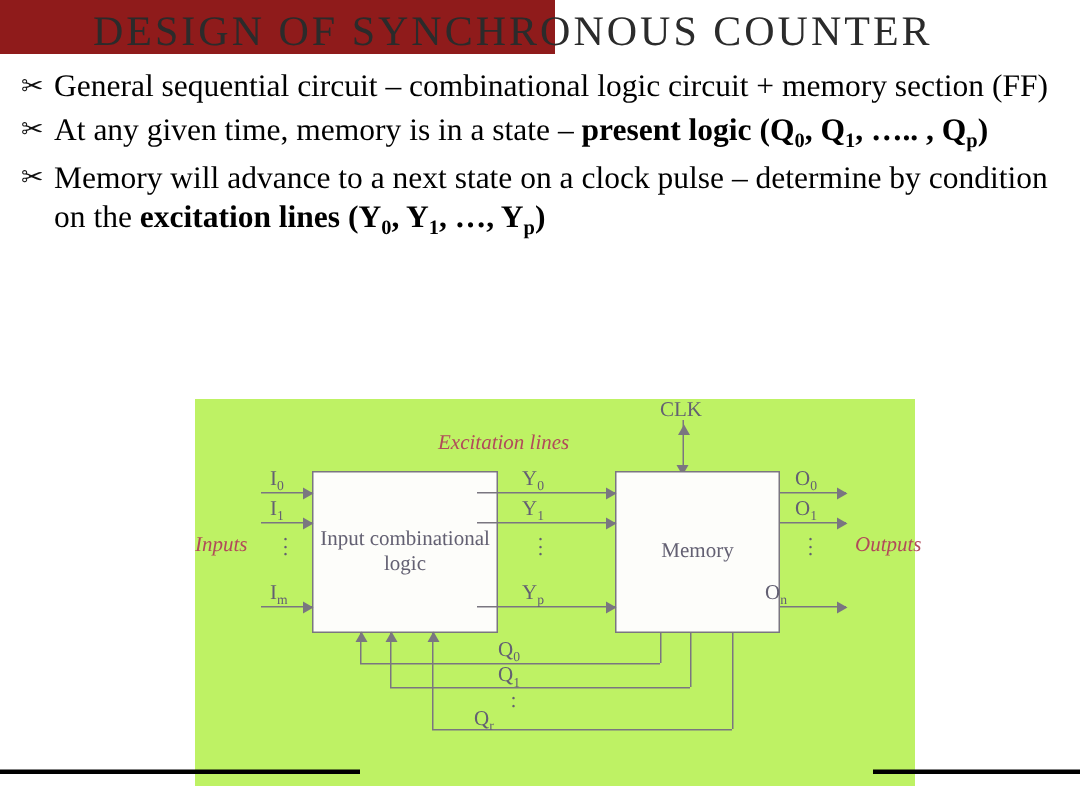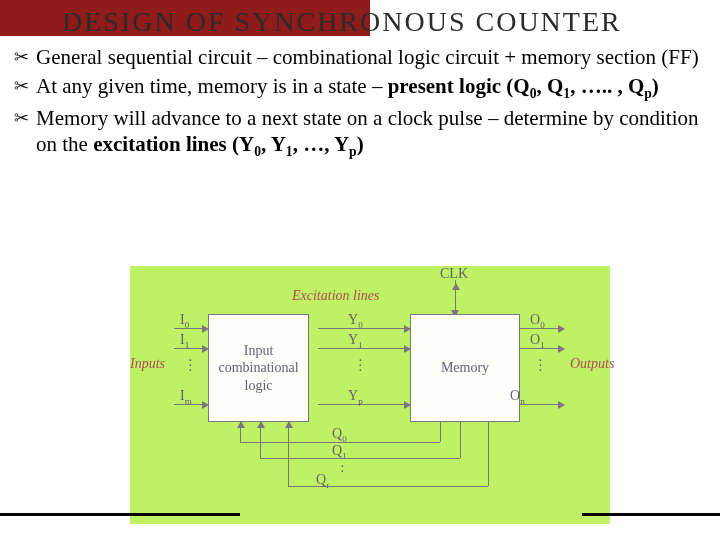--- a/index.html
+++ b/index.html
@@ -150,21 +150,21 @@
 
 <div class="diagram">
 
   <div class="dlabel" style="left:310px; top:0px;">CLK</div>
   <div class="lineV arrowUp" style="left:325px; top:18px; height:0;"></div>
   <div class="lineV" style="left:325px; top:14px; height:34px;"></div>
   <div style="position:absolute; left:321px; top:44px; border-top:7px solid #7a7680; border-left:4px solid transparent; border-right:4px solid transparent;"></div>
 
   <div class="dlabel red" style="left:162px; top:22px;">Excitation lines</div>
 
-  <div class="box" style="left:78px; top:48px; width:101px; height:108px;font-family:Liberation Serif, serif;">
+  <div class="box" style="left:78px; top:48px; width:124px; height:108px;font-family:Liberation Serif, serif;">
       <span>Input combinational logic</span>
     </div>
   <div class="box" style="left:280px; top:48px; width:110px; height:108px;">
       <span>Memory</span>
     </div>
 
   <div class="dlabel red" style="left:0px; top:90px;">Inputs</div>
   <div class="dlabel red" style="left:440px; top:90px;">Outputs</div>
 
   <div class="arrowR" style="left:44px; top:62px; width:34px;"></div>

